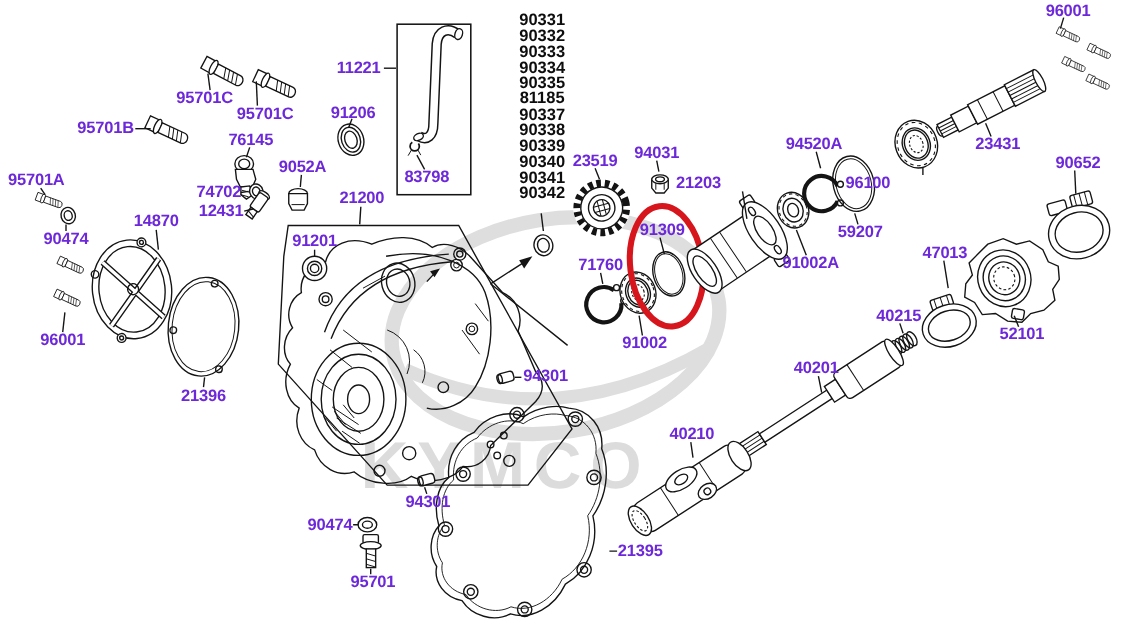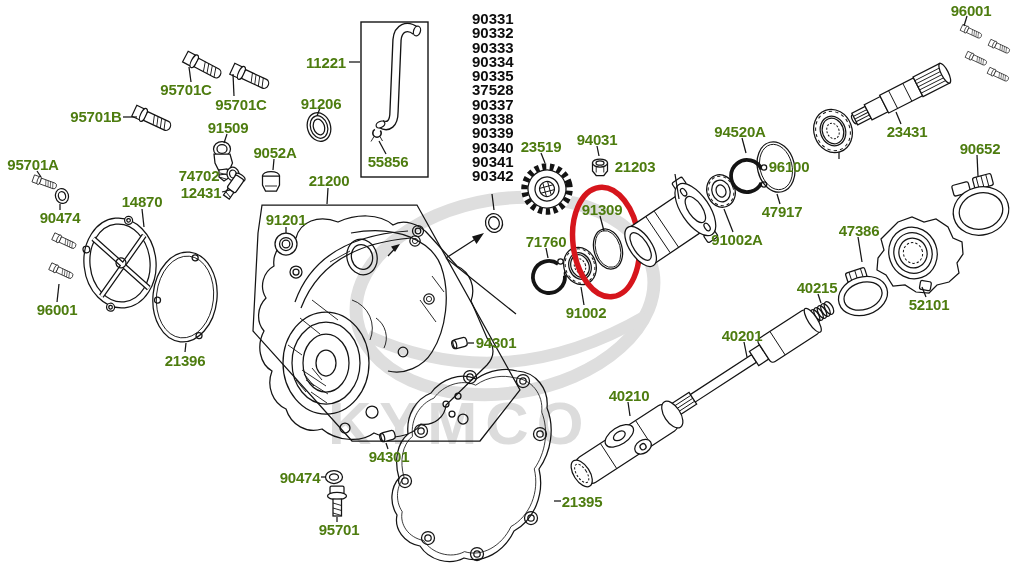--- a/index.html
+++ b/index.html
@@ -1,21 +1,21 @@
 <!DOCTYPE html>
 <html><head>
 <meta charset="utf-8">
 <style>
   html,body{margin:0;padding:0;background:#fff;}
   #stage{position:relative;width:1030px;height:573px;background:#fff;overflow:hidden;
          font-family:"Liberation Sans",sans-serif;}
   #art{position:absolute;left:0;top:0;}
   .lbl{position:absolute;transform:translate(-50%,-50%);
        font:bold 15px/1 "Liberation Sans",sans-serif;letter-spacing:-0.2px;
-       color:#4d7c0f;white-space:nowrap;}
+       color:#6d28d9;white-space:nowrap;}
   .shims{position:absolute;left:472px;top:12px;
          font:bold 15px/14.3px "Liberation Sans",sans-serif;color:#0d0d0d;text-align:center;}
   svg *{vector-effect:none;}
   .ln{stroke:#141414;stroke-width:1.25;fill:none;}
   .wh{fill:#ffffff;stroke:#141414;stroke-width:1.25;}
   .thin{stroke:#141414;stroke-width:0.9;fill:none;}
 </style>
 </head>
 <body>
 
@@ -423,62 +423,62 @@
     <path d="M492,194 L494,210"></path>
   </g>
 </svg>
 
 <div class="lbl" style="left:186px;top:89px">95701C</div>
 <div class="lbl" style="left:241px;top:104px">95701C</div>
 <div class="lbl" style="left:96px;top:116px">95701B</div>
 <div class="lbl" style="left:33px;top:164px">95701A</div>
 <div class="lbl" style="left:326px;top:62px">11221</div>
 <div class="lbl" style="left:321px;top:103px">91206</div>
-<div class="lbl" style="left:228px;top:127px">91509</div>
+<div class="lbl" style="left:228px;top:127px">76145</div>
 <div class="lbl" style="left:275px;top:152px">9052A</div>
 <div class="lbl" style="left:199px;top:175px">74702</div>
 <div class="lbl" style="left:201px;top:192px">12431</div>
 <div class="lbl" style="left:142px;top:201px">14870</div>
 <div class="lbl" style="left:60px;top:217px">90474</div>
 <div class="lbl" style="left:57px;top:309px">96001</div>
 <div class="lbl" style="left:185px;top:360px">21396</div>
 <div class="lbl" style="left:329px;top:180px">21200</div>
 <div class="lbl" style="left:286px;top:219px">91201</div>
-<div class="lbl" style="left:388px;top:161px">55856</div>
+<div class="lbl" style="left:388px;top:161px">83798</div>
 <div class="lbl" style="left:541px;top:146px">23519</div>
 <div class="lbl" style="left:597px;top:139px">94031</div>
 <div class="lbl" style="left:635px;top:166px">21203</div>
 <div class="lbl" style="left:740px;top:131px">94520A</div>
-<div class="lbl" style="left:782px;top:211px">47917</div>
+<div class="lbl" style="left:782px;top:211px">59207</div>
 <div class="lbl" style="left:737px;top:239px">91002A</div>
 <div class="lbl" style="left:789px;top:166px">96100</div>
 <div class="lbl" style="left:907px;top:131px">23431</div>
 <div class="lbl" style="left:971px;top:10px">96001</div>
 <div class="lbl" style="left:980px;top:148px">90652</div>
-<div class="lbl" style="left:859px;top:230px">47386</div>
+<div class="lbl" style="left:859px;top:230px">47013</div>
 <div class="lbl" style="left:817px;top:287px">40215</div>
 <div class="lbl" style="left:929px;top:304px">52101</div>
 <div class="lbl" style="left:602px;top:209px">91309</div>
 <div class="lbl" style="left:546px;top:241px">71760</div>
 <div class="lbl" style="left:586px;top:312px">91002</div>
 <div class="lbl" style="left:742px;top:335px">40201</div>
 <div class="lbl" style="left:629px;top:395px">40210</div>
 <div class="lbl" style="left:582px;top:501px">21395</div>
 <div class="lbl" style="left:496px;top:342px">94301</div>
 <div class="lbl" style="left:389px;top:456px">94301</div>
 <div class="lbl" style="left:300px;top:477px">90474</div>
 <div class="lbl" style="left:339px;top:529px">95701</div>
 
 <div class="shims">
   <div>90331</div>
   <div>90332</div>
   <div>90333</div>
   <div>90334</div>
   <div>90335</div>
-  <div>37528</div>
+  <div>81185</div>
   <div>90337</div>
   <div>90338</div>
   <div>90339</div>
   <div>90340</div>
   <div>90341</div>
   <div>90342</div>
 </div>
 
 </div>
 

